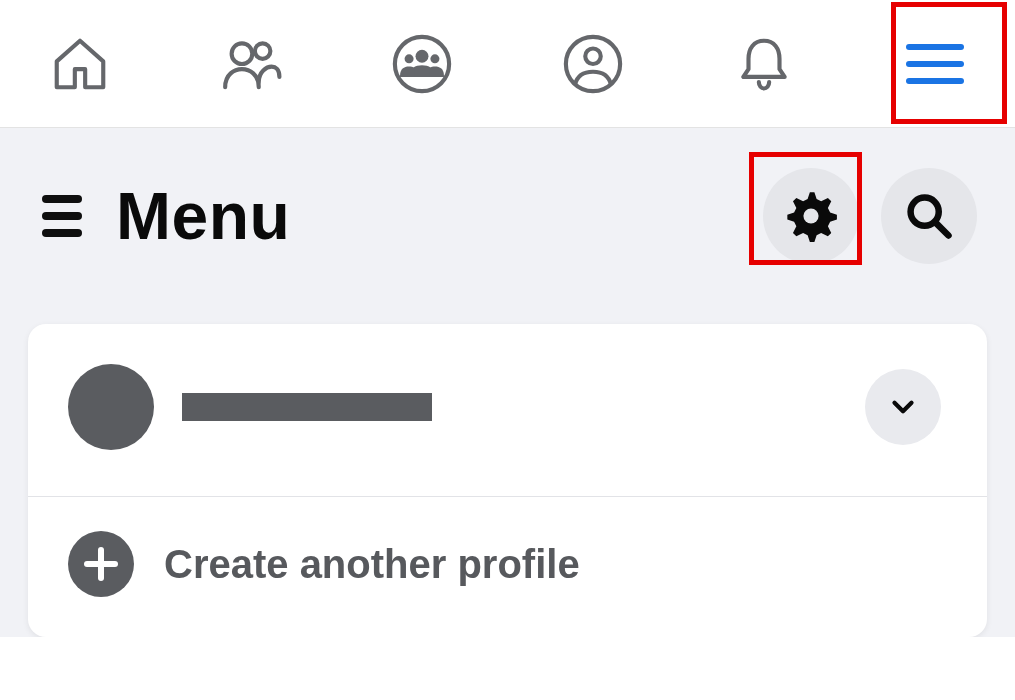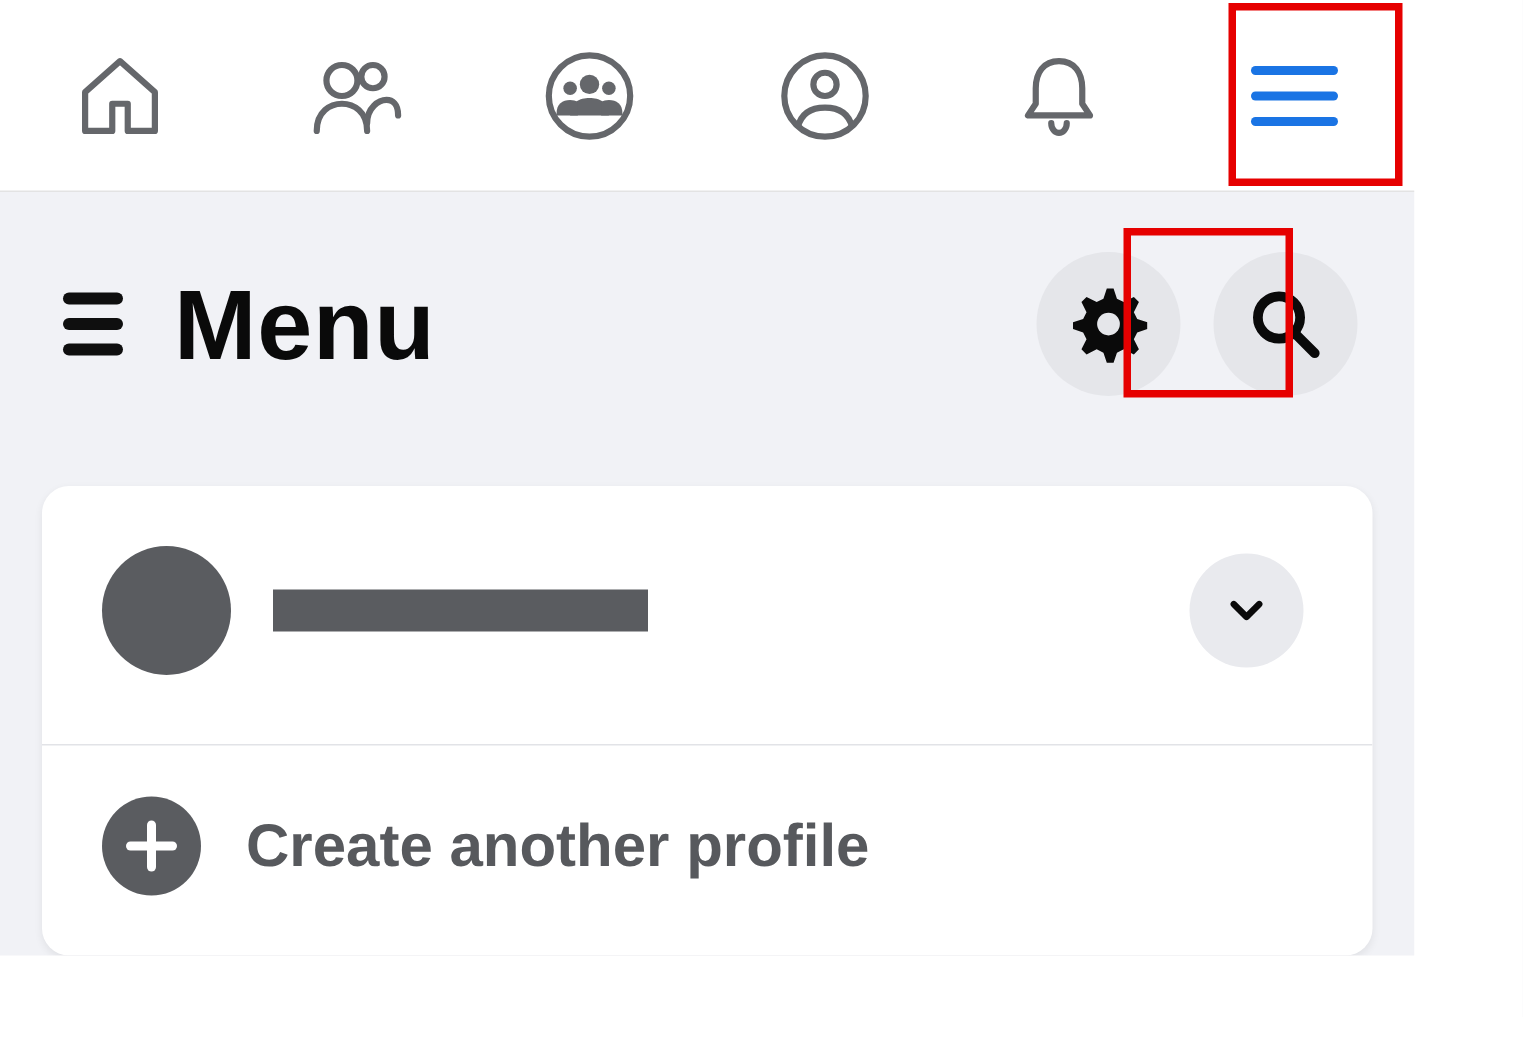--- a/index.html
+++ b/index.html
@@ -61,21 +61,21 @@
     .plus-badge {
       width:66px; height:66px; border-radius:50%; background:#5a5c60;
       display:flex; align-items:center; justify-content:center; position:relative;
     }
     .plus-badge::before,.plus-badge::after{
       content:""; position:absolute; background:#ffffff;
     }
     .plus-badge::before{ width:34px; height:6px; border-radius:3px; }
     .plus-badge::after{ width:6px; height:34px; border-radius:3px; }
     .create-label { font-size:40px; font-weight:600; color:#57595d; }
-    .page-wrap { position:relative; width:943px; height:700px; overflow:hidden; }
+    .page-wrap { position:relative; width:1015px; height:700px; overflow:hidden; }
   </style>
 </head>
 <body>
 <div class="page-wrap">
 
 <div class="topbar">
   <div class="nav-btn">
     <svg class="nav-svg" viewBox="0 0 48 48" fill="none" stroke="#65676b" stroke-width="3.2" stroke-linejoin="round" stroke-linecap="round">
       <path d="M6 22 L24 6 L42 22 L42 42 L28 42 L28 28 L20 28 L20 42 L6 42 Z"></path>
     </svg>

